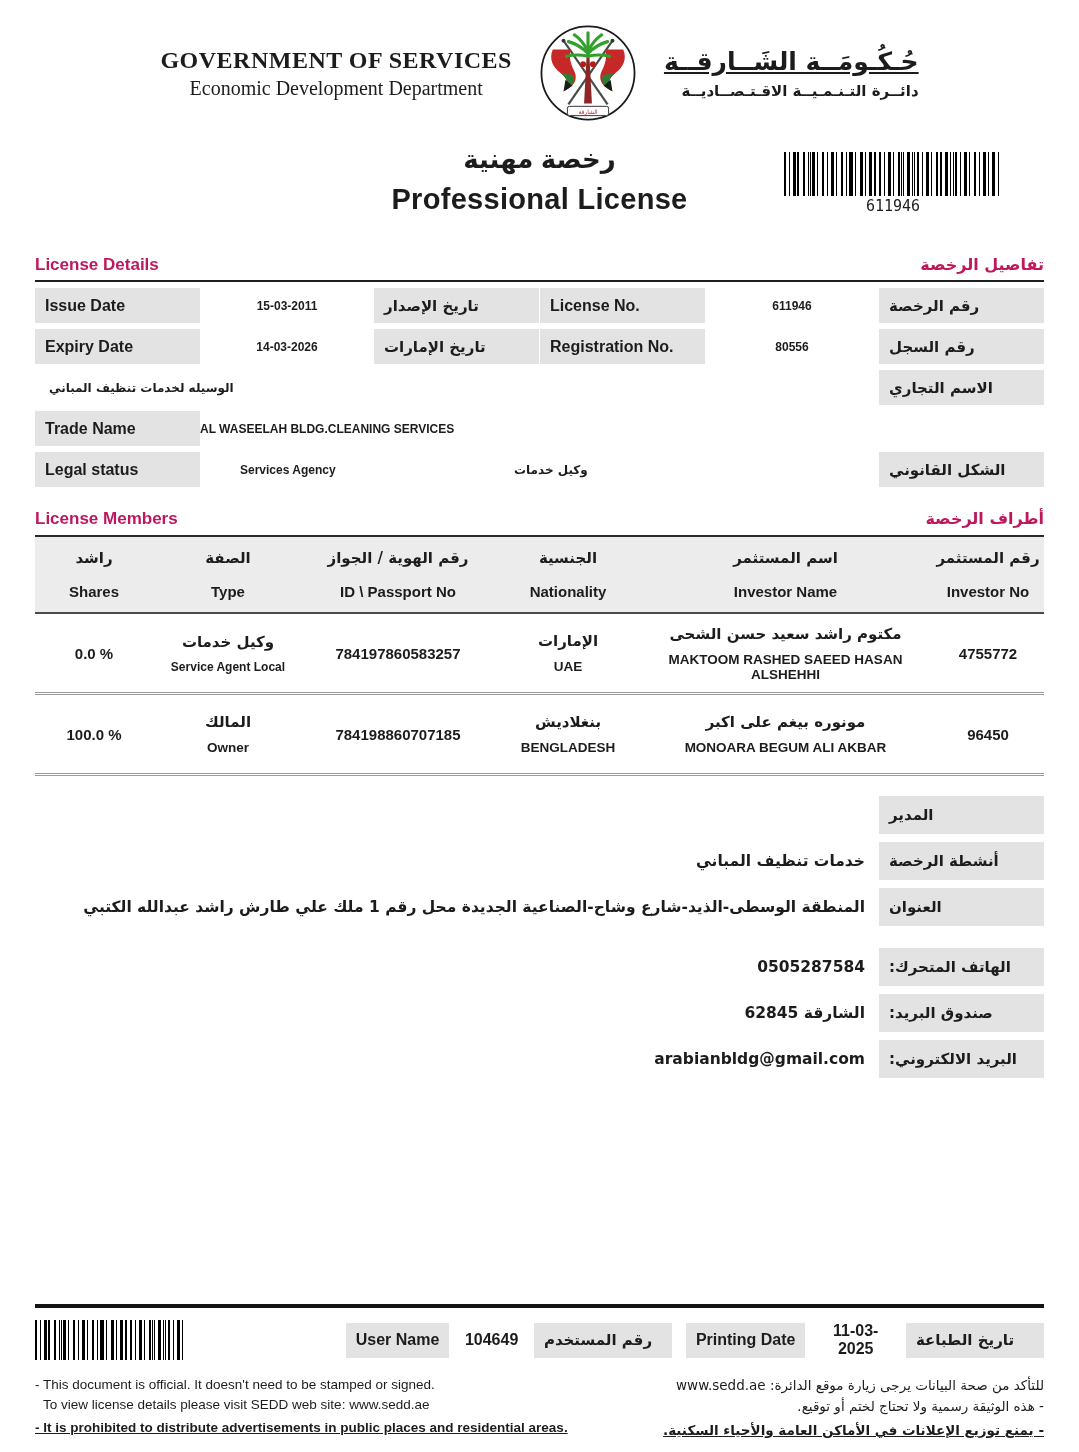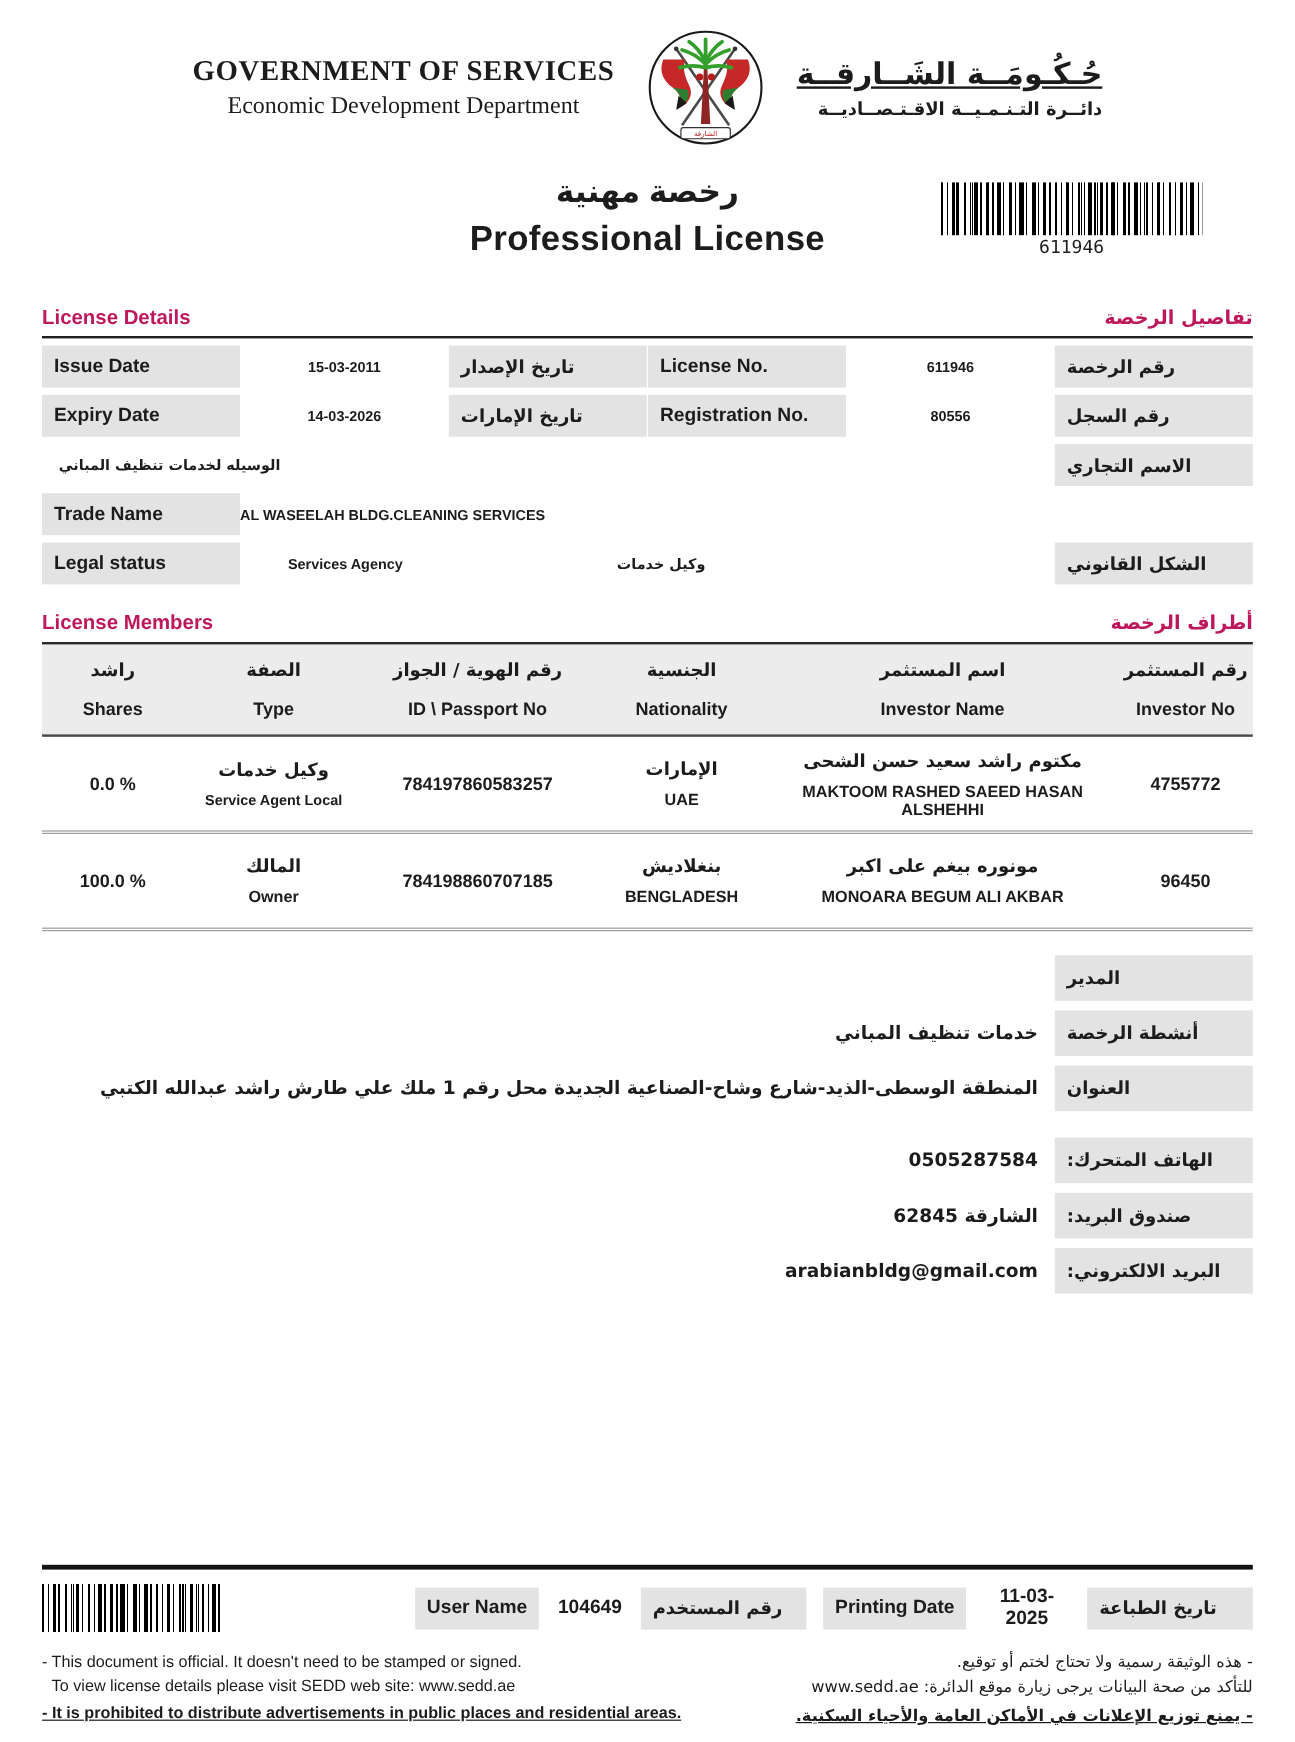--- a/index.html
+++ b/index.html
@@ -295,20 +295,20 @@
       <span class="fval date">11-03-2025</span>
       <span class="lbox ar f-ar">تاريخ الطباعة</span>
     </div>
     <div class="notes">
       <div class="notes-en">
         <div class="note-line">- This document is official. It doesn't need to be stamped or signed.</div>
         <div class="note-line note-indent">To view license details please visit SEDD web site: www.sedd.ae</div>
         <div class="note-line note-bold">- It is prohibited to distribute advertisements in public places and residential areas.</div>
       </div>
       <div class="notes-ar">
+        <div class="note-line">للتأكد من صحة البيانات يرجى زيارة موقع الدائرة: www.sedd.ae</div>
         <div class="note-line">- هذه الوثيقة رسمية ولا تحتاج لختم أو توقيع.</div>
-        <div class="note-line">للتأكد من صحة البيانات يرجى زيارة موقع الدائرة: www.sedd.ae</div>
         <div class="note-line note-bold">- يمنع توزيع الإعلانات في الأماكن العامة والأحياء السكنية.</div>
       </div>
     </div>
   </footer>
 
 </div>
 
 </body></html>

